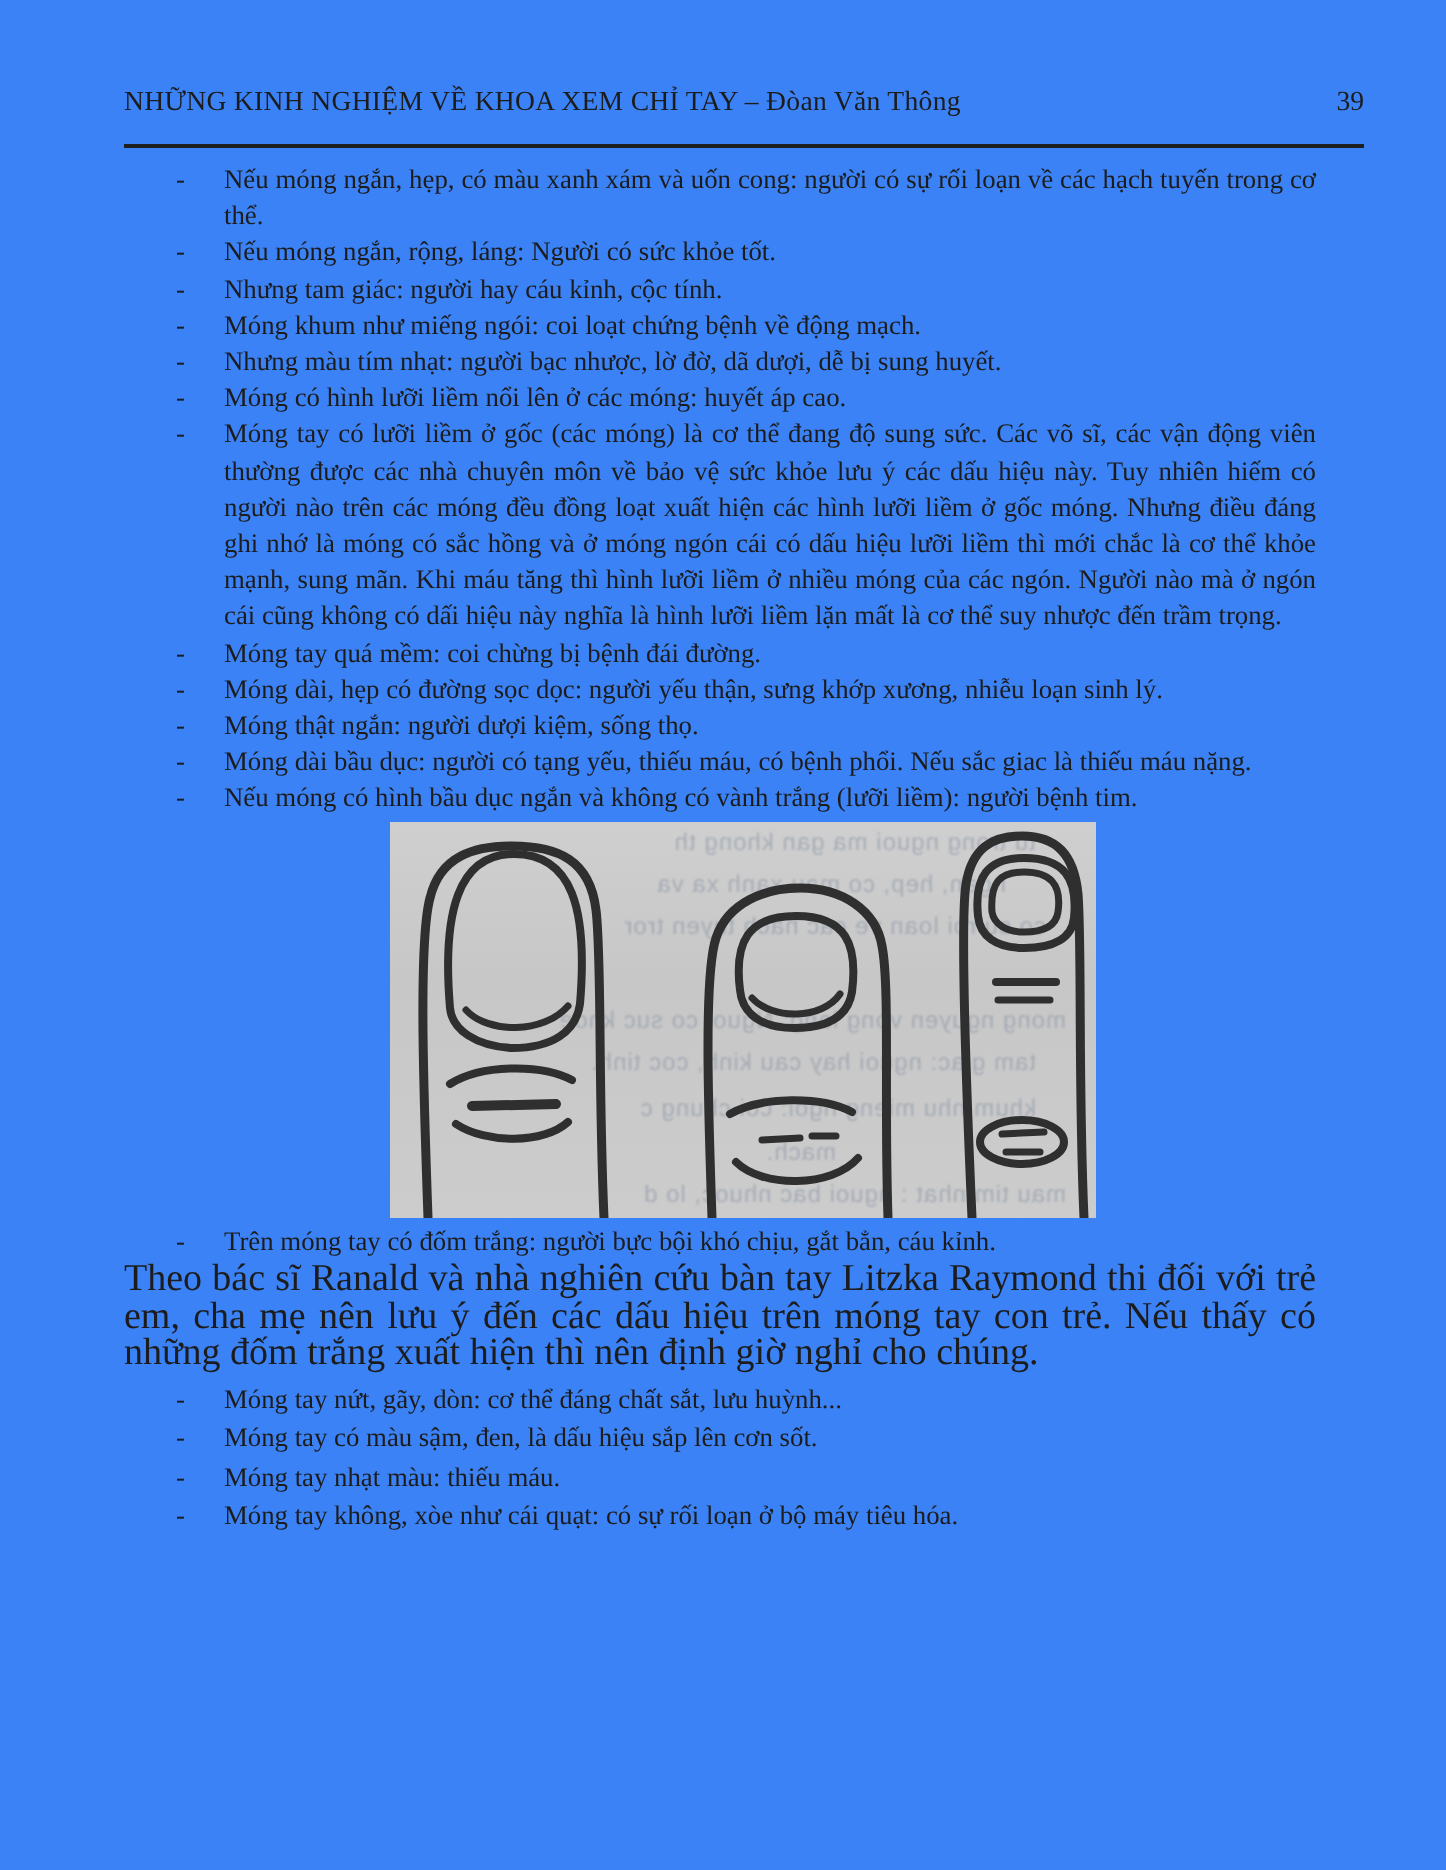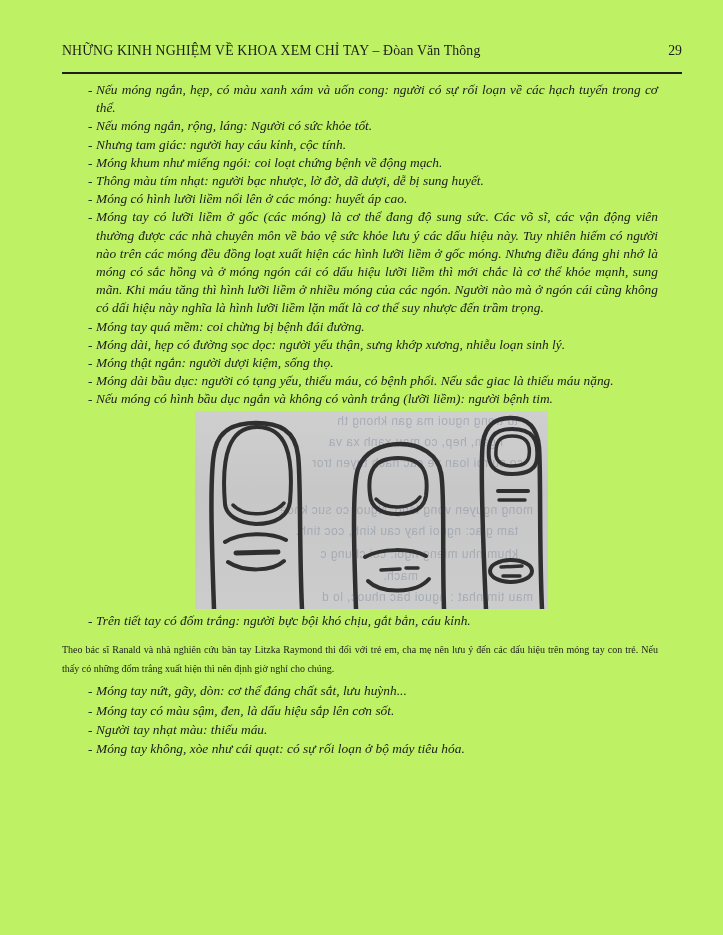--- a/index.html
+++ b/index.html
@@ -1,64 +1,64 @@
 <!DOCTYPE html>
 <html><head>
 <meta charset="utf-8">
 <style>
   html,body { margin:0; padding:0; background:#e8e8e8; }
   .page {
-    position:relative; width:723px; height:935px; background:#bef264;
+    position:relative; width:723px; height:935px; background:#3b82f6;
     font-family:"Liberation Serif","DejaVu Serif",serif; color:#1c1c1c;
     margin:0 auto; overflow:hidden;
   }
   .content { position:absolute; left:62px; top:42px; width:596px; }
 
   .hdr { display:flex; justify-content:space-between; align-items:baseline;
          font-size:13.8px; line-height:17px; width:620px; }
   .hdr-title { letter-spacing:0.15px; white-space:nowrap; }
   .hdr-page { font-size:13.8px; }
   .rule { width:620px; border-top:2px solid #1f1f1f; margin-top:13px; }
 
   ul.blist { list-style:none; margin:0; padding:0; font-size:13.4px; line-height:18.2px; }
   ul.blist.top { margin-top:7px; }
   .blist li { position:relative; }
   .dash { position:absolute; left:26px; top:0; }
-  .btxt { display:block; margin-left:34px; text-align:justify;font-style:italic; }
+  .btxt { display:block; margin-left:50px; text-align:justify; }
 
   .figure { position:relative; width:353px; height:198px; margin:2px 0 3px 133px;
             background:linear-gradient(180deg,#cfcfcf 0%,#c7c7c7 40%,#cccccc 100%);
             overflow:hidden; }
   .ghost { position:absolute; inset:0; transform:scaleX(-1);
            color:#8d97a6; opacity:0.6; filter:blur(0.5px);
            font-size:12px; letter-spacing:0.5px;
            font-family:"Liberation Sans","DejaVu Sans",sans-serif; }
   .ghost-line { position:absolute; white-space:nowrap; }
   .ghost-line:nth-child(1){ top:3px;   left:30px; }
   .ghost-line:nth-child(2){ top:24px;  left:45px; }
   .ghost-line:nth-child(3){ top:45px;  left:25px; }
   .ghost-line:nth-child(4){ top:92px;  left:15px; }
   .ghost-line:nth-child(5){ top:113px; left:30px; }
   .ghost-line:nth-child(6){ top:136px; left:30px; }
   .ghost-line:nth-child(7){ top:158px; left:130px; }
   .ghost-line:nth-child(8){ top:179px; left:15px; }
   .fig-svg { position:relative; display:block; z-index:1; }
 
-  .para { font-size:10px; line-height:18.8px; text-align:justify; margin:11px 0 2px;font-family:Liberation Serif, serif; }
+  .para { font-size:19px; line-height:18.8px; text-align:justify; margin:1px 0 2px;font-family:Liberation Serif, serif; }
   ul.blist.bottom { line-height:19.2px; margin-top:3px; }
 </style>
 </head>
 <body>
 
 <div class="page">
   <div class="content">
 
     <div class="hdr">
       <span class="hdr-title">NHỮNG KINH NGHIỆM VỀ KHOA XEM CHỈ TAY – Đòan Văn Thông</span>
-      <span class="hdr-page">29</span>
+      <span class="hdr-page">39</span>
     </div>
     <div class="rule"></div>
 
     <ul class="blist top">
         <li>
           <span class="dash">-</span>
           <span class="btxt">Nếu móng ngắn, hẹp, có màu xanh xám và uốn cong: người có sự rối loạn về các hạch tuyến trong cơ thể.</span>
         </li>
         <li>
           <span class="dash">-</span>
@@ -67,21 +67,21 @@
         <li>
           <span class="dash">-</span>
           <span class="btxt">Nhưng tam giác: người hay cáu kỉnh, cộc tính.</span>
         </li>
         <li>
           <span class="dash">-</span>
           <span class="btxt">Móng khum như miếng ngói: coi loạt chứng bệnh về động mạch.</span>
         </li>
         <li>
           <span class="dash">-</span>
-          <span class="btxt">Thông màu tím nhạt: người bạc nhược, lờ đờ, dã dượi, dễ bị sung huyết.</span>
+          <span class="btxt">Nhưng màu tím nhạt: người bạc nhược, lờ đờ, dã dượi, dễ bị sung huyết.</span>
         </li>
         <li>
           <span class="dash">-</span>
           <span class="btxt">Móng có hình lưỡi liềm nổi lên ở các móng: huyết áp cao.</span>
         </li>
         <li>
           <span class="dash">-</span>
           <span class="btxt">Móng tay có lưỡi liềm ở gốc (các móng) là cơ thể đang độ sung sức. Các võ sĩ, các vận động viên thường được các nhà chuyên môn về bảo vệ sức khỏe lưu ý các dấu hiệu này. Tuy nhiên hiếm có người nào trên các móng đều đồng loạt xuất hiện các hình lưỡi liềm ở gốc móng. Nhưng điều đáng ghi nhớ là móng có sắc hồng và ở móng ngón cái có dấu hiệu lưỡi liềm thì mới chắc là cơ thể khỏe mạnh, sung mãn. Khi máu tăng thì hình lưỡi liềm ở nhiều móng của các ngón. Người nào mà ở ngón cái cũng không có dấi hiệu này nghĩa là hình lưỡi liềm lặn mất là cơ thể suy nhược đến trầm trọng.</span>
         </li>
         <li>
@@ -146,38 +146,38 @@
             <path d="M 306 156 L 327 155" stroke-width="3.5"></path>
             <path d="M 308 165 L 325 165" stroke-width="3.5"></path>
           </g>
         </g>
       </svg>
     </div>
 
     <ul class="blist">
         <li>
           <span class="dash">-</span>
-          <span class="btxt">Trên tiết tay có đốm trắng: người bực bội khó chịu, gắt bẳn, cáu kỉnh.</span>
+          <span class="btxt">Trên móng tay có đốm trắng: người bực bội khó chịu, gắt bẳn, cáu kỉnh.</span>
         </li>
       </ul>
 
     <p class="para">Theo bác sĩ Ranald và nhà nghiên cứu bàn tay Litzka Raymond thi đối với trẻ em, cha mẹ nên lưu ý đến các dấu hiệu trên móng tay con trẻ. Nếu thấy có những đốm trắng xuất hiện thì nên định giờ nghỉ cho chúng.</p>
 
     <ul class="blist bottom">
         <li>
           <span class="dash">-</span>
           <span class="btxt">Móng tay nứt, gãy, dòn: cơ thể đáng chất sắt, lưu huỳnh...</span>
         </li>
         <li>
           <span class="dash">-</span>
           <span class="btxt">Móng tay có màu sậm, đen, là dấu hiệu sắp lên cơn sốt.</span>
         </li>
         <li>
           <span class="dash">-</span>
-          <span class="btxt">Người tay nhạt màu: thiếu máu.</span>
+          <span class="btxt">Móng tay nhạt màu: thiếu máu.</span>
         </li>
         <li>
           <span class="dash">-</span>
           <span class="btxt">Móng tay không, xòe như cái quạt: có sự rối loạn ở bộ máy tiêu hóa.</span>
         </li>
       </ul>
 
   </div>
 </div>
 

